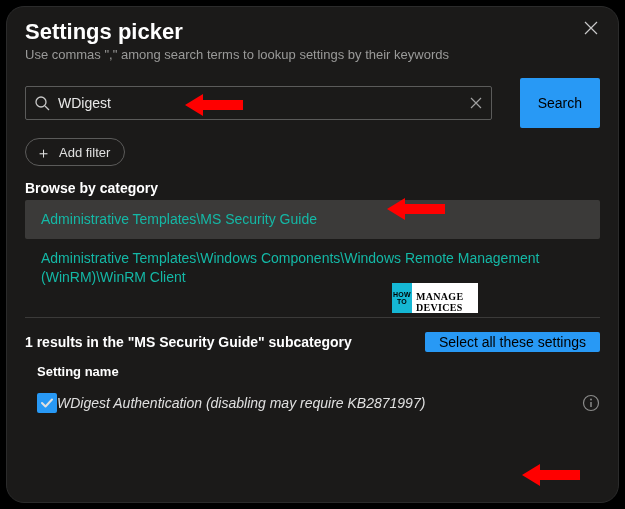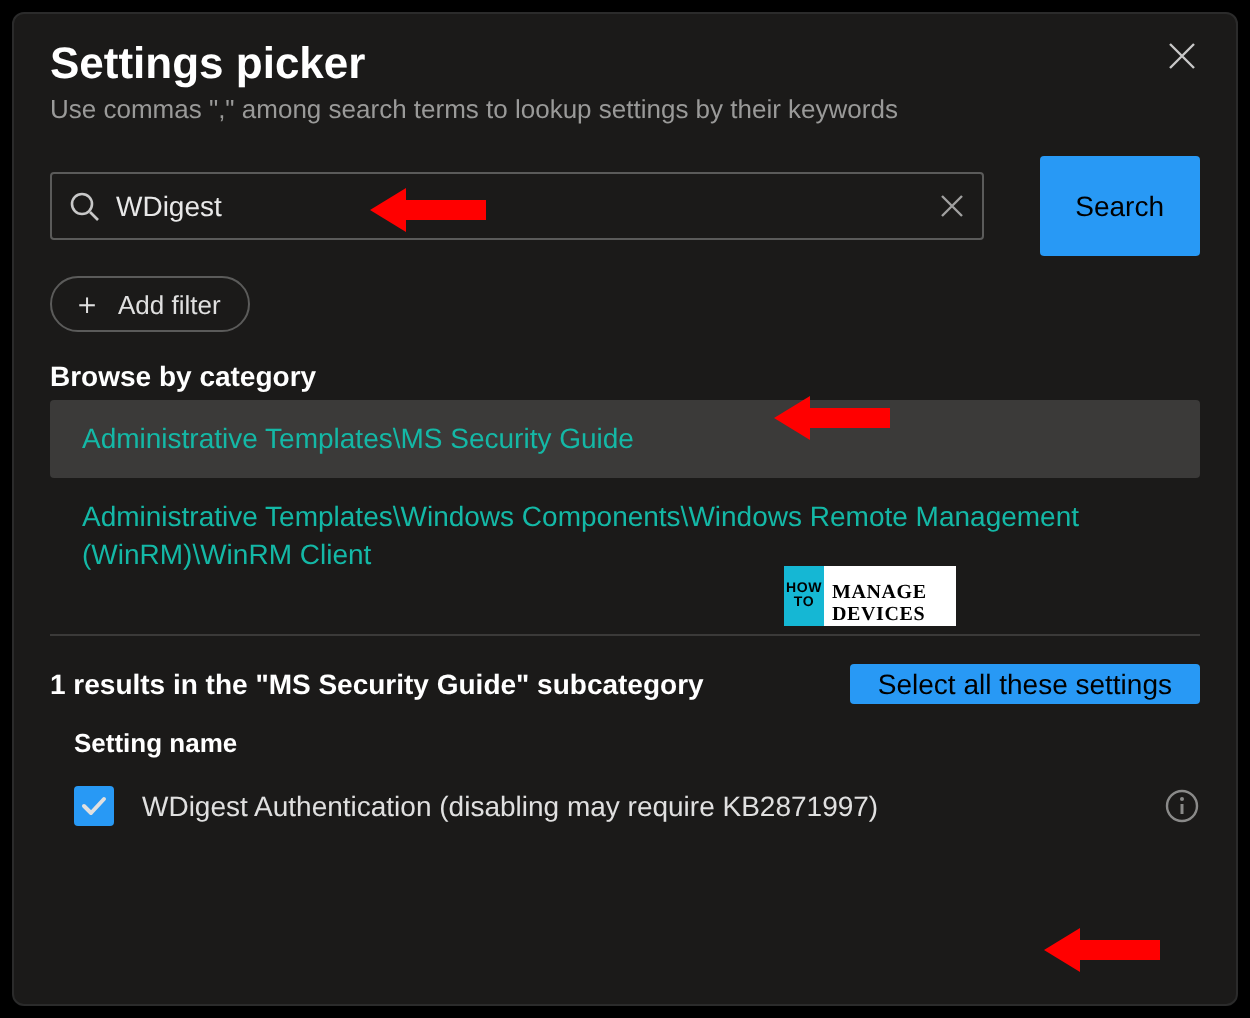--- a/index.html
+++ b/index.html
@@ -10,21 +10,21 @@
     width: 625px;
     height: 509px;
     overflow: hidden;
     position: relative;
   }
   .panel {
     background: #1b1a19;
     border: 1px solid #2b2b2b;
     position: absolute;
     top: 6px; left: 6px; right: 6px; bottom: 6px;
-    border-radius: 6px;
+    border-radius: 18px;
     padding: 0;
     display: flex;
     flex-direction: column;
   }
   .header {
     padding: 12px 18px 8px 18px;
     position: relative;
   }
   .title {
     font-size: 22px;
@@ -196,21 +196,21 @@
   .col-head {
     font-size: 13px;
     font-weight: 600;
     color: #fff;
     padding: 8px 18px 4px 30px;
   }
   .setting-row {
     display: flex;
     align-items: center;
     padding: 10px 18px 10px 30px;
-    gap: 14px;
+    font-style: italic;
   }
   .checkbox {
     width: 20px; height: 20px;
     background: #2899f5;
     border-radius: 2px;
     display: flex;
     align-items: center;
     justify-content: center;
     cursor: pointer;
     flex: none;

